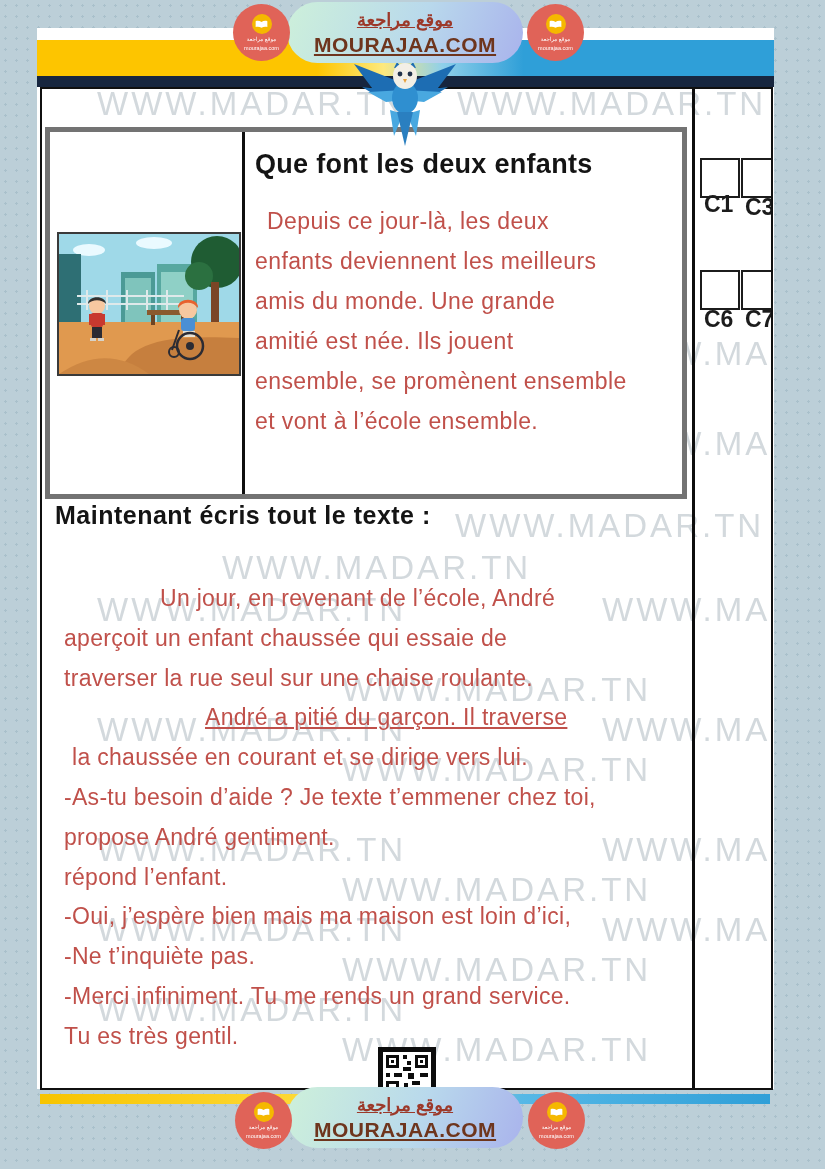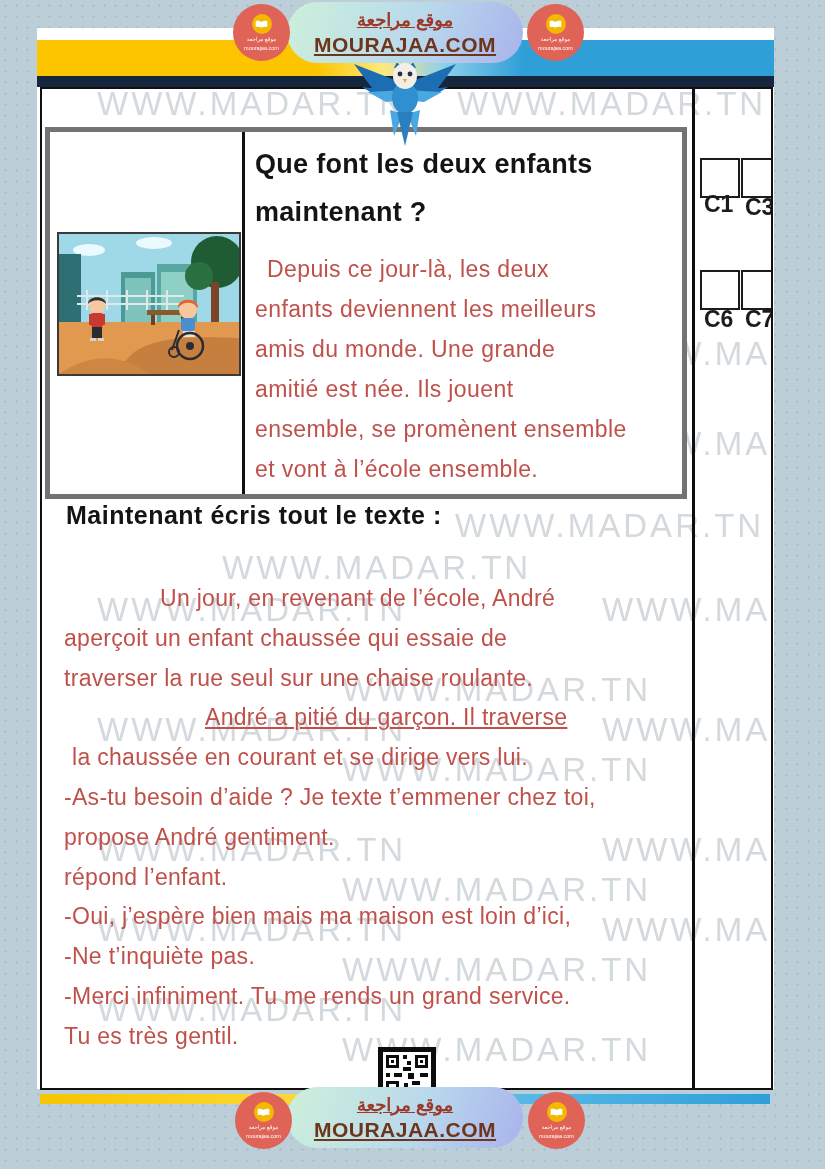--- a/index.html
+++ b/index.html
@@ -29,21 +29,21 @@
   .qbox{position:absolute;left:3px;top:38px;width:632px;height:362px;border:5px solid #737373;background:#fff;z-index:2;}
   .qbox-div{position:absolute;left:192px;top:0;width:3px;height:100%;background:#0f0f0f;}
   .qimg{position:absolute;left:7px;top:100px;width:180px;height:140px;border:2px solid #3a3a3a;}
   .qright{position:absolute;left:205px;top:8px;width:420px;}
   .qtitle{color:#141414;font-size:27px;font-weight:700;line-height:48px;letter-spacing:.3px;white-space:nowrap;}
   .qanswer{margin-top:13px;color:#c0504a;font-size:23px;line-height:40px;letter-spacing:.4px;}
   .qa-line{white-space:nowrap;}
   .qa-first{padding-left:12px;}
 
   
-  .wheading{position:absolute;left:24px;top:412px;color:#141414;font-size:25px;font-weight:700;letter-spacing:.5px;z-index:2;white-space:nowrap;text-align:center;}
+  .wheading{position:absolute;left:13px;top:412px;color:#141414;font-size:25px;font-weight:700;letter-spacing:.5px;z-index:2;white-space:nowrap;text-align:center;}
   .essay{position:absolute;left:18px;top:496px;width:645px;z-index:2;color:#c0504a;font-size:23px;letter-spacing:.3px;}
   .e-line{height:39.8px;white-space:nowrap;padding-left:4px;}
   .i-big{padding-left:100px;}
   .i-huge{padding-left:145px;text-decoration:underline;}
   .i-md{padding-left:12px;}
 
   
   .cbox{position:absolute;width:36px;height:36px;border:2.5px solid #1c1c1c;background:#fff;z-index:4;}
   .clabel{position:absolute;color:#1c1c1c;font-size:23px;font-weight:600;z-index:4;}
 
@@ -165,21 +165,20 @@
         <rect x="122" y="84" width="14" height="13" rx="3" fill="#4a8fd4"></rect>
         <rect x="124" y="97" width="12" height="6" fill="#e8e2d4"></rect>
         <circle cx="131" cy="112" r="13" fill="none" stroke="#2b2b33" stroke-width="2.5"></circle>
         <circle cx="131" cy="112" r="4" fill="#2b2b33"></circle>
         <circle cx="115" cy="118" r="5" fill="none" stroke="#2b2b33" stroke-width="2"></circle>
         <line x1="120" y1="96" x2="113" y2="116" stroke="#2b2b33" stroke-width="2"></line>
       </svg>
 
       <div class="qright">
         <div class="qtitle">Que font les deux enfants</div>
-        <div class="qtitle">maintenant ?</div>
         <div class="qanswer">
           <div class="qa-line qa-first">Depuis ce jour-là, les deux</div>
           <div class="qa-line">enfants deviennent les meilleurs</div>
           <div class="qa-line">amis du monde. Une grande</div>
           <div class="qa-line">amitié est née. Ils jouent</div>
           <div class="qa-line">ensemble, se promènent ensemble</div>
           <div class="qa-line">et vont à l’école ensemble.</div>
         </div>
       </div>
     </div>

